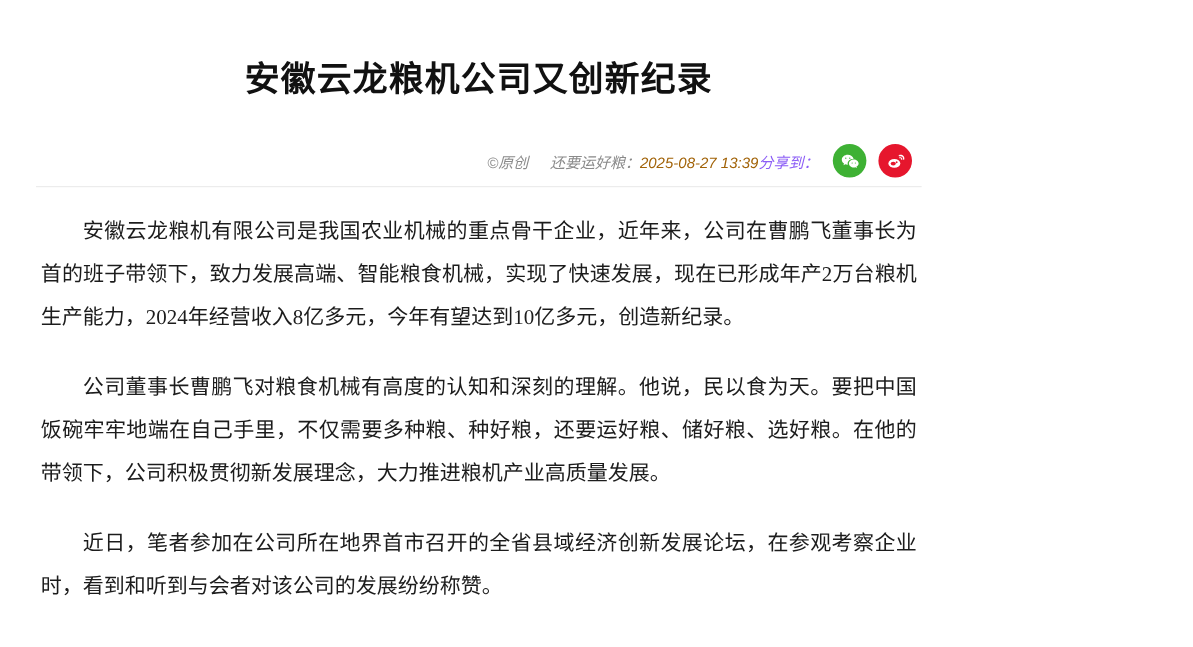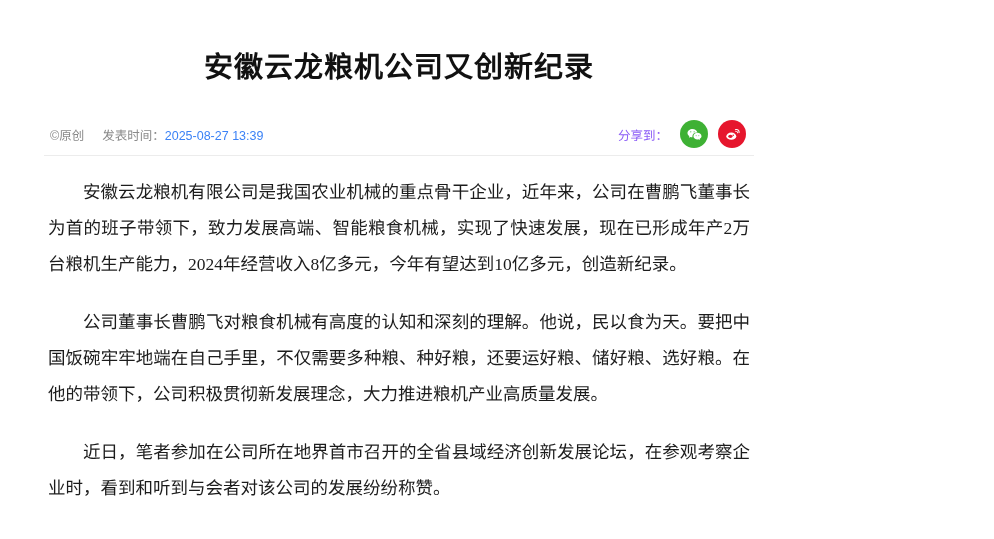--- a/index.html
+++ b/index.html
@@ -12,58 +12,59 @@
     height: 539px;
     font-family: "Liberation Sans", "DejaVu Sans", sans-serif;
     color: #1a1a1a;
     overflow: hidden;
   }
   .page {
     position: relative;
     width: 798px;
     height: 539px;
     box-sizing: border-box;
-    padding: 0 44px;
+    padding: 0 30px;
   }
   .article-title {
     margin: 0;
     padding-top: 48px;
     text-align: center;
     font-size: 29px;
     font-weight: bold;
     letter-spacing: 1px;
     color: #111111;
     line-height: 1.35;
     font-family: "Liberation Sans", "DejaVu Sans", sans-serif;
   }
   .meta-row {
     display: flex;
     align-items: center;
-    justify-content: space-between;
+    justify-content: flex-end;
     margin-top: 32px;
     padding: 0 8px 0 6px;
     height: 30px;
+    font-style: italic;
   }
   .meta-left {
     display: flex;
     align-items: center;
     gap: 18px;
     font-size: 12.5px;
     color: #8a8a8a;
   }
   .meta-origin {
     color: #8a8a8a;
     white-space: nowrap;
   }
   .meta-time {
     color: #8a8a8a;
     white-space: nowrap;
   }
   .meta-time .meta-time-value {
-    color: #3b82f6;
+    color: #a16207;
   }
   .meta-right {
     display: flex;
     align-items: center;
     gap: 10px;
   }
   .share-label {
     font-size: 12.5px;
     color: #8b5cf6;
     margin-right: 2px;
@@ -105,21 +106,21 @@
 <body>
 
 <div class="page">
 
   <h1 class="article-title">安徽云龙粮机公司又创新纪录</h1>
 
   <div class="meta-row">
     <div class="meta-left">
       <span class="meta-origin">©原创</span>
       <span class="meta-time">
-        <span>发表时间：</span><span class="meta-time-value">2025-08-27 13:39</span>
+        <span>还要运好粮：</span><span class="meta-time-value">2025-08-27 13:39</span>
       </span>
     </div>
 
     <div class="meta-right">
       <span class="share-label">分享到：</span>
 
       <span class="share-btn share-wechat">
         <span>
           <svg width="17" height="17" viewBox="0 0 24 24" aria-hidden="true">
             <path fill="#ffffff" d="M9.2 4.2C5.3 4.2 2.1 6.8 2.1 10c0 1.8 1 3.4 2.6 4.5l-.6 2 2.2-1.1c.8.2 1.6.4 2.4.4h.5c-.1-.4-.2-.9-.2-1.3 0-3 2.9-5.4 6.5-5.4h.5c-.6-2.8-3.5-4.9-6.8-4.9zm-2.4 3.2c.5 0 .8.3.8.8s-.4.8-.8.8-.9-.3-.9-.8.4-.8.9-.8zm4.7 0c.5 0 .8.3.8.8s-.4.8-.8.8-.9-.3-.9-.8.4-.8.9-.8z"></path>

